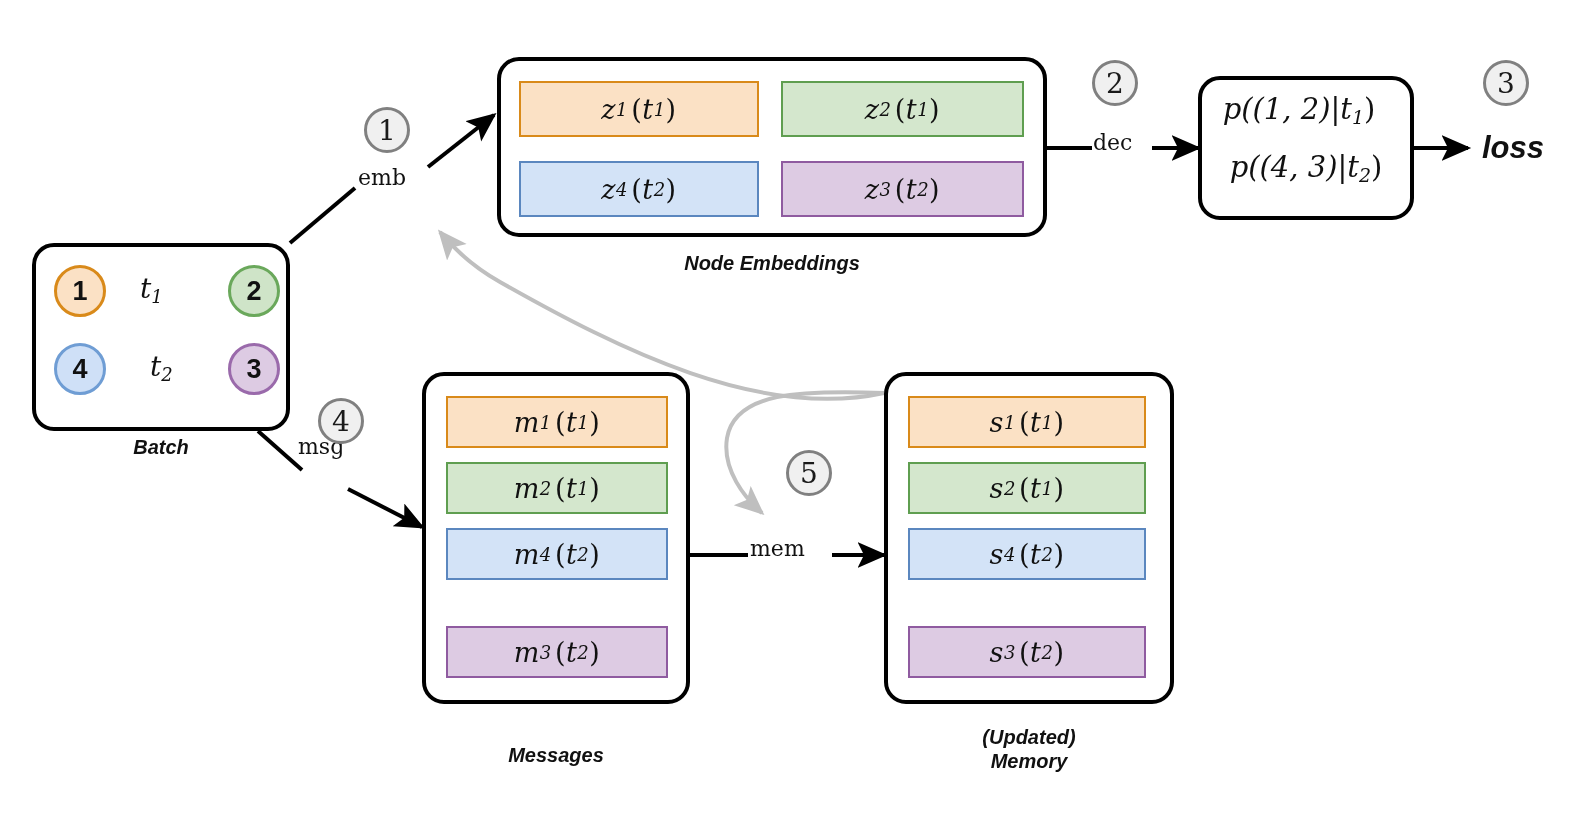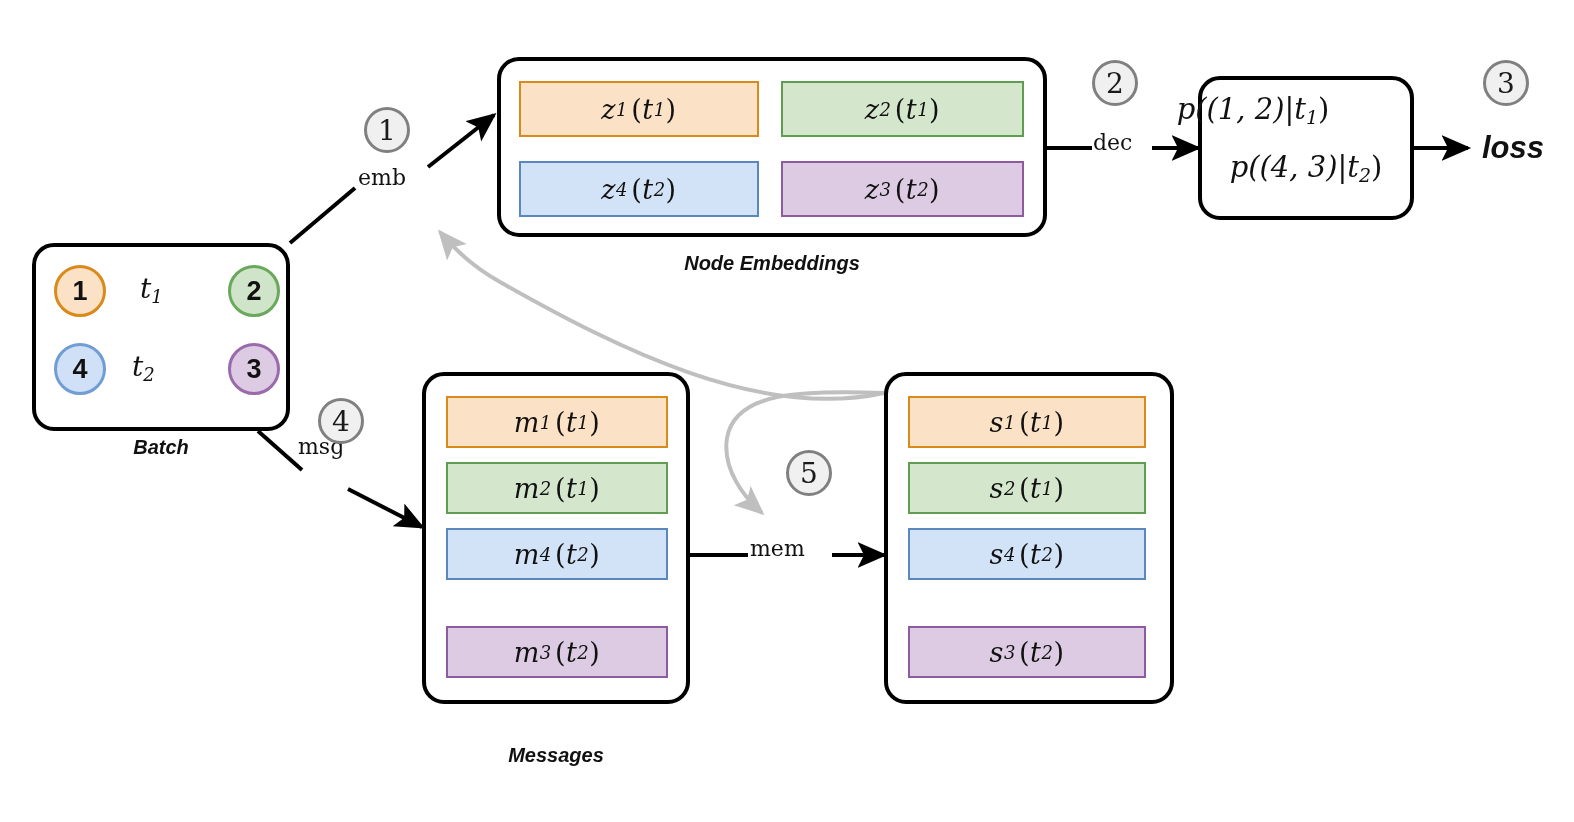--- a/index.html
+++ b/index.html
@@ -179,21 +179,21 @@
   <div class="container-box" style="left:32px;top:243px;width:258px;height:188px;"></div>
 
   <div class="node n-orange" style="left:54px;top:265px;">1</div>
   <div class="node n-green" style="left:228px;top:265px;">2</div>
   <div class="node n-blue" style="left:54px;top:343px;">4</div>
   <div class="node n-purple" style="left:228px;top:343px;">3</div>
 
   <div class="tlabel" style="left:140px;top:272px;">
     <span>t</span><span class="sub">1</span>
   </div>
-  <div class="tlabel" style="left:132px;top:350px;">
+  <div class="tlabel" style="left:150px;top:350px;">
     <span>t</span><span class="sub">2</span>
   </div>
 
   <div class="caption" style="left:32px;top:436px;width:258px;">Batch</div>
 
   <div class="container-box" style="left:497px;top:57px;width:550px;height:180px;"></div>
 
   <div class="cell c-orange" style="left:519px;top:81px;width:240px;height:56px;">
     <span>z</span>
       <span class="sub">1</span>
@@ -224,21 +224,21 @@
       <span class="paren"> (</span>
       <span>t</span>
       <span class="sub">2</span>
       <span class="paren">)</span>
   </div>
 
   <div class="caption" style="left:497px;top:252px;width:550px;">Node Embeddings</div>
 
   <div class="container-box" style="left:1198px;top:76px;width:216px;height:144px;"></div>
 
-  <div class="formula-line" style="left:1164px;top:92px;width:178px;">
+  <div class="formula-line" style="left:1210px;top:92px;width:178px;">
     <span>p((1, 2)|t</span><span class="sub">1</span><span class="paren">)</span>
   </div>
   <div class="formula-line" style="left:1198px;top:150px;width:216px;">
     <span>p((4, 3)|t</span><span class="sub">2</span><span class="paren">)</span>
   </div>
 
 
   <div class="loss" style="left:1482px;top:130px;">loss</div>
 
   <div class="container-box" style="left:422px;top:372px;width:268px;height:332px;"></div>
@@ -306,20 +306,22 @@
   </div>
   <div class="cell c-purple" style="left:908px;top:626px;width:238px;height:52px;">
     <span>s</span>
       <span class="sub">3</span>
       <span class="paren"> (</span>
       <span>t</span>
       <span class="sub">2</span>
       <span class="paren">)</span>
   </div>
 
+  <div class="caption" style="left:884px;top:726px;width:290px;">(Updated)
+Memory</div>
 
   <div class="edge-label" style="left:358px;top:165px;">emb</div>
   <div class="edge-label" style="left:1093px;top:130px;">dec</div>
   <div class="edge-label" style="left:298px;top:434px;">msg</div>
   <div class="edge-label" style="left:750px;top:536px;">mem</div>
 
   <div class="badge" style="left:364px;top:107px;">1</div>
   <div class="badge" style="left:1092px;top:60px;">2</div>
   <div class="badge" style="left:1483px;top:60px;">3</div>
   <div class="badge" style="left:318px;top:398px;">4</div>

